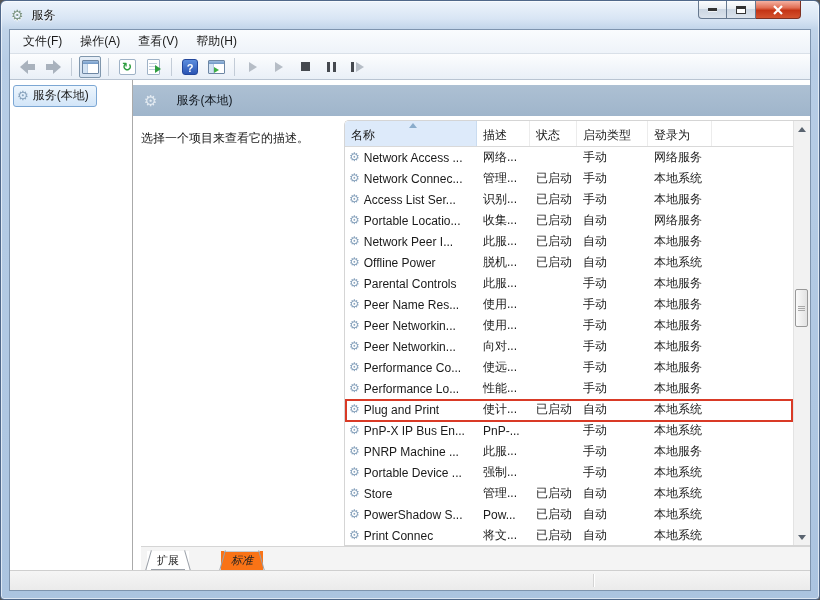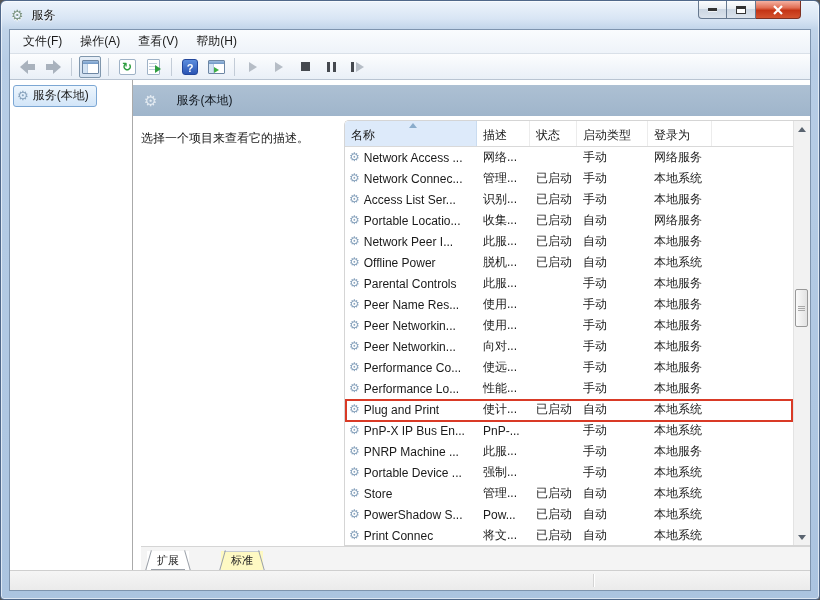--- a/index.html
+++ b/index.html
@@ -127,21 +127,21 @@
   }
   .tab {
     position:relative; width:42px; height:19px; text-align:center; font-size:11px; line-height:18px;
     cursor:pointer; color:#222;
   }
   .tab .edge { position:absolute; top:-1px; width:1px; height:21px; background:#9aa0a8; }
   .tab .edge.l { left:1px; transform:rotate(16deg); }
   .tab .edge.r { right:1px; transform:rotate(-16deg); }
   .tab.active { background:#fff; }
   .tab.active::after { content:""; position:absolute; left:4px; right:4px; bottom:0; height:1px; background:#9aa0a8; }
-  .tab.inactive { background:#fef9c3; }
+  .tab.inactive { background:#f97316;font-style:italic; }
   .tab.inactive::before { content:""; position:absolute; left:3px; right:3px; top:0; height:1px; background:#c7ccd2; }
   
   .statusbar { height:20px; background:linear-gradient(180deg,#f5f5f5,#ebebeb); border-top:1px solid #cfcfcf; position:relative; }
   .sb-div { position:absolute; left:583px; top:3px; bottom:3px; width:1px; background:#d4d4d4; box-shadow:1px 0 0 #fff; }
 </style>
 </head>
 <body>
 
 <div class="stage">
   <div class="window">

